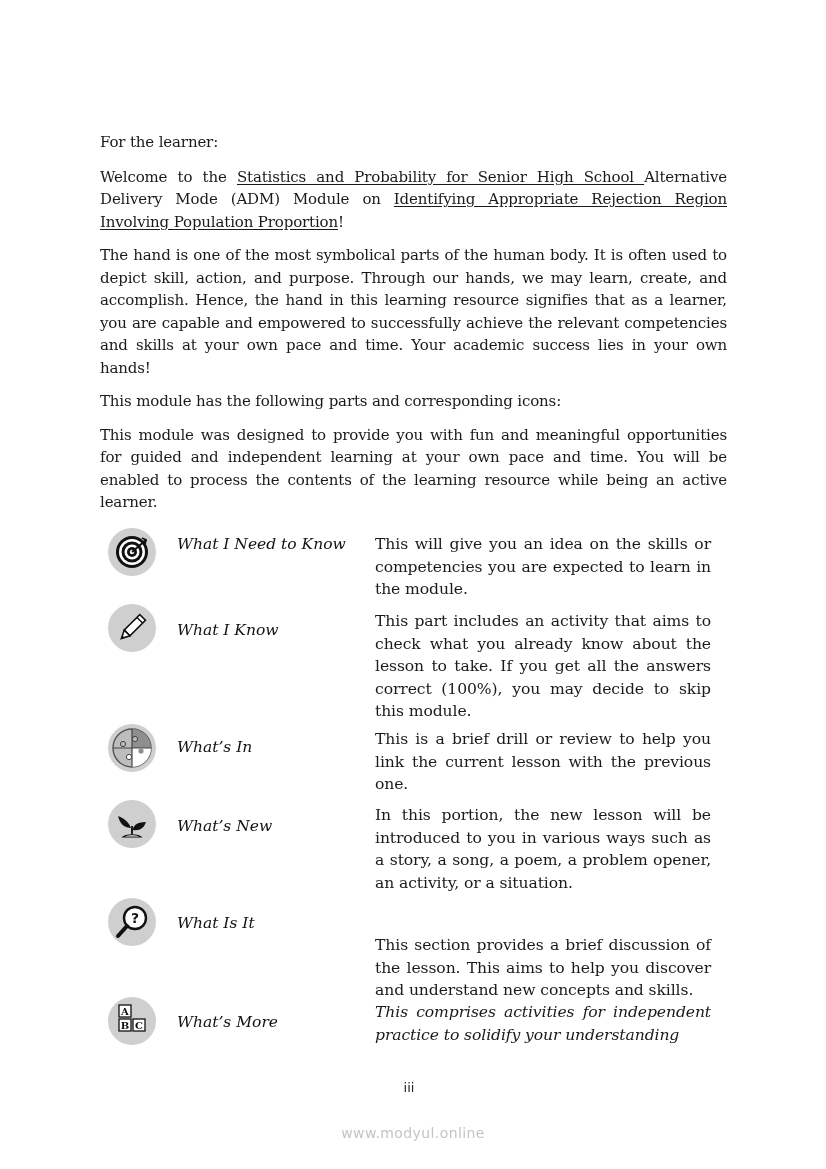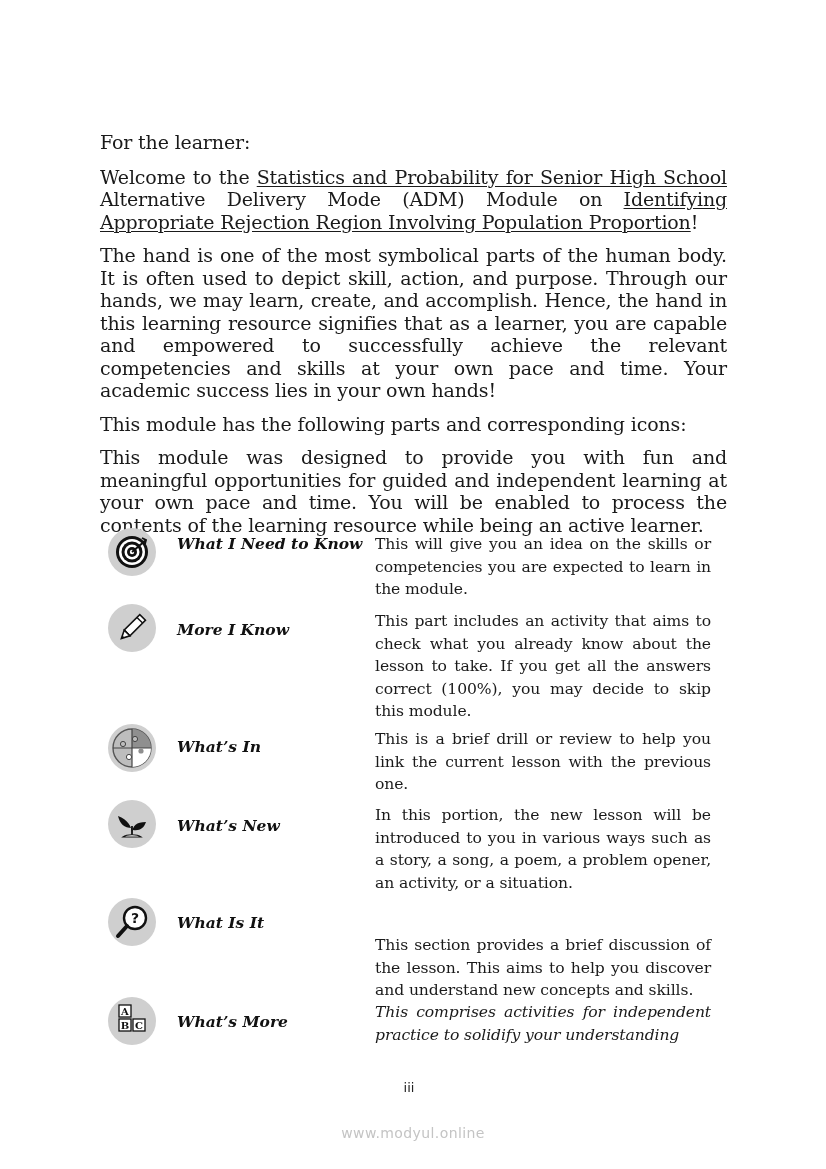--- a/index.html
+++ b/index.html
@@ -15,21 +15,21 @@
       font-family: "DejaVu Serif", "Liberation Serif", serif;
       color: #1a1a1a;
     }
     .page {
       position: absolute;
       left: 100px;
       top: 131px;
       width: 627px;
     }
     .para {
-      font-size: 19px;
+      font-size: 15px;
       line-height: 22.5px;
       text-align: justify;
       margin: 0 0 11px 0;
       letter-spacing: -0.15px;
     }
     .para.first { margin-bottom: 12px; }
     .u { text-decoration: underline; text-underline-offset: 2px; }
     .parts {
       position: absolute;
       left: 108px;
@@ -51,21 +51,21 @@
       align-items: center;
       justify-content: center;
       margin-top: -2px;
     }
     .part .icon svg { display: block; }
     .part .label {
       position: absolute;
       left: 69px;
       width: 190px;
       font-family: "DejaVu Serif", "Liberation Serif", serif;
-      font-weight: bold;
+      font-weight: normal;
       font-style: italic;
       font-size: 15.5px;
       line-height: 20px;
       color: #111;
     }
     .part .desc {
       position: absolute;
       left: 267px;
       width: 336px;
       font-size: 15.6px;
@@ -129,21 +129,21 @@
     <span class="icon">
       <svg width="36" height="36" viewBox="0 0 36 36">
         <g transform="rotate(45 18 18)">
           <rect x="14" y="3" width="8" height="22" fill="#fff" stroke="#111" stroke-width="1.6"></rect>
           <line x1="14" y1="7" x2="22" y2="7" stroke="#111" stroke-width="1.4"></line>
           <polygon points="14,25 22,25 18,33" fill="#fff" stroke="#111" stroke-width="1.6"></polygon>
           <polygon points="16.6,30 19.4,30 18,33" fill="#111"></polygon>
         </g>
       </svg>
     </span>
-    <span class="label" style="top:14px;">More I Know</span>
+    <span class="label" style="top:14px;">What I Know</span>
     <span class="desc" style="top:4px;">This part includes an activity that aims to check what you already know about the lesson to take. If you get all the answers correct (100%), you may decide to skip this module.</span>
   </div>
 
   <div class="part" style="position:absolute; top:196px; left:0;">
     <span class="icon">
       <svg width="42" height="42" viewBox="0 0 42 42">
         <circle cx="21" cy="21" r="19" fill="#bdbdbd" stroke="#555" stroke-width="1.4"></circle>
         <path d="M21 21 L21 2 A19 19 0 0 1 40 21 Z" fill="#8f8f8f"></path>
         <path d="M21 21 L40 21 A19 19 0 0 1 21 40 Z" fill="#ffffff"></path>
         <line x1="21" y1="2" x2="21" y2="40" stroke="#444" stroke-width="1.2"></line>

